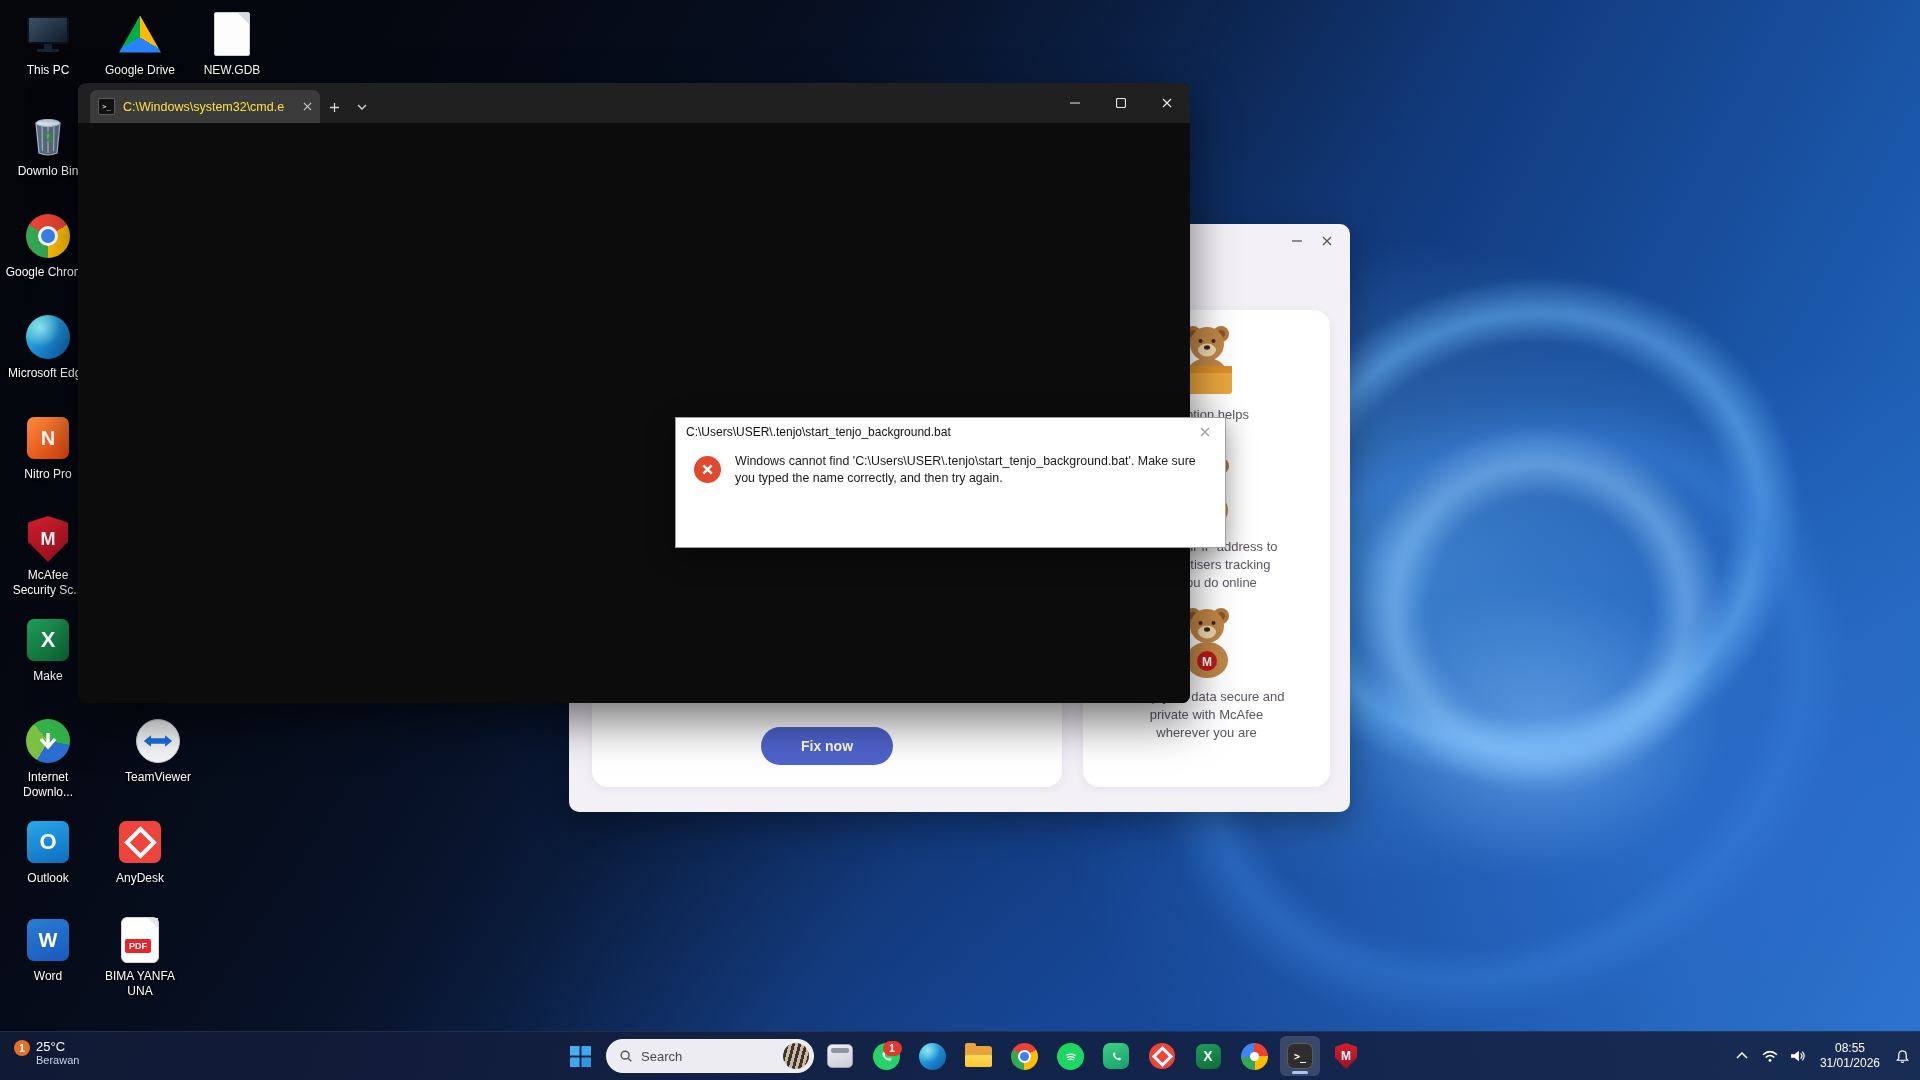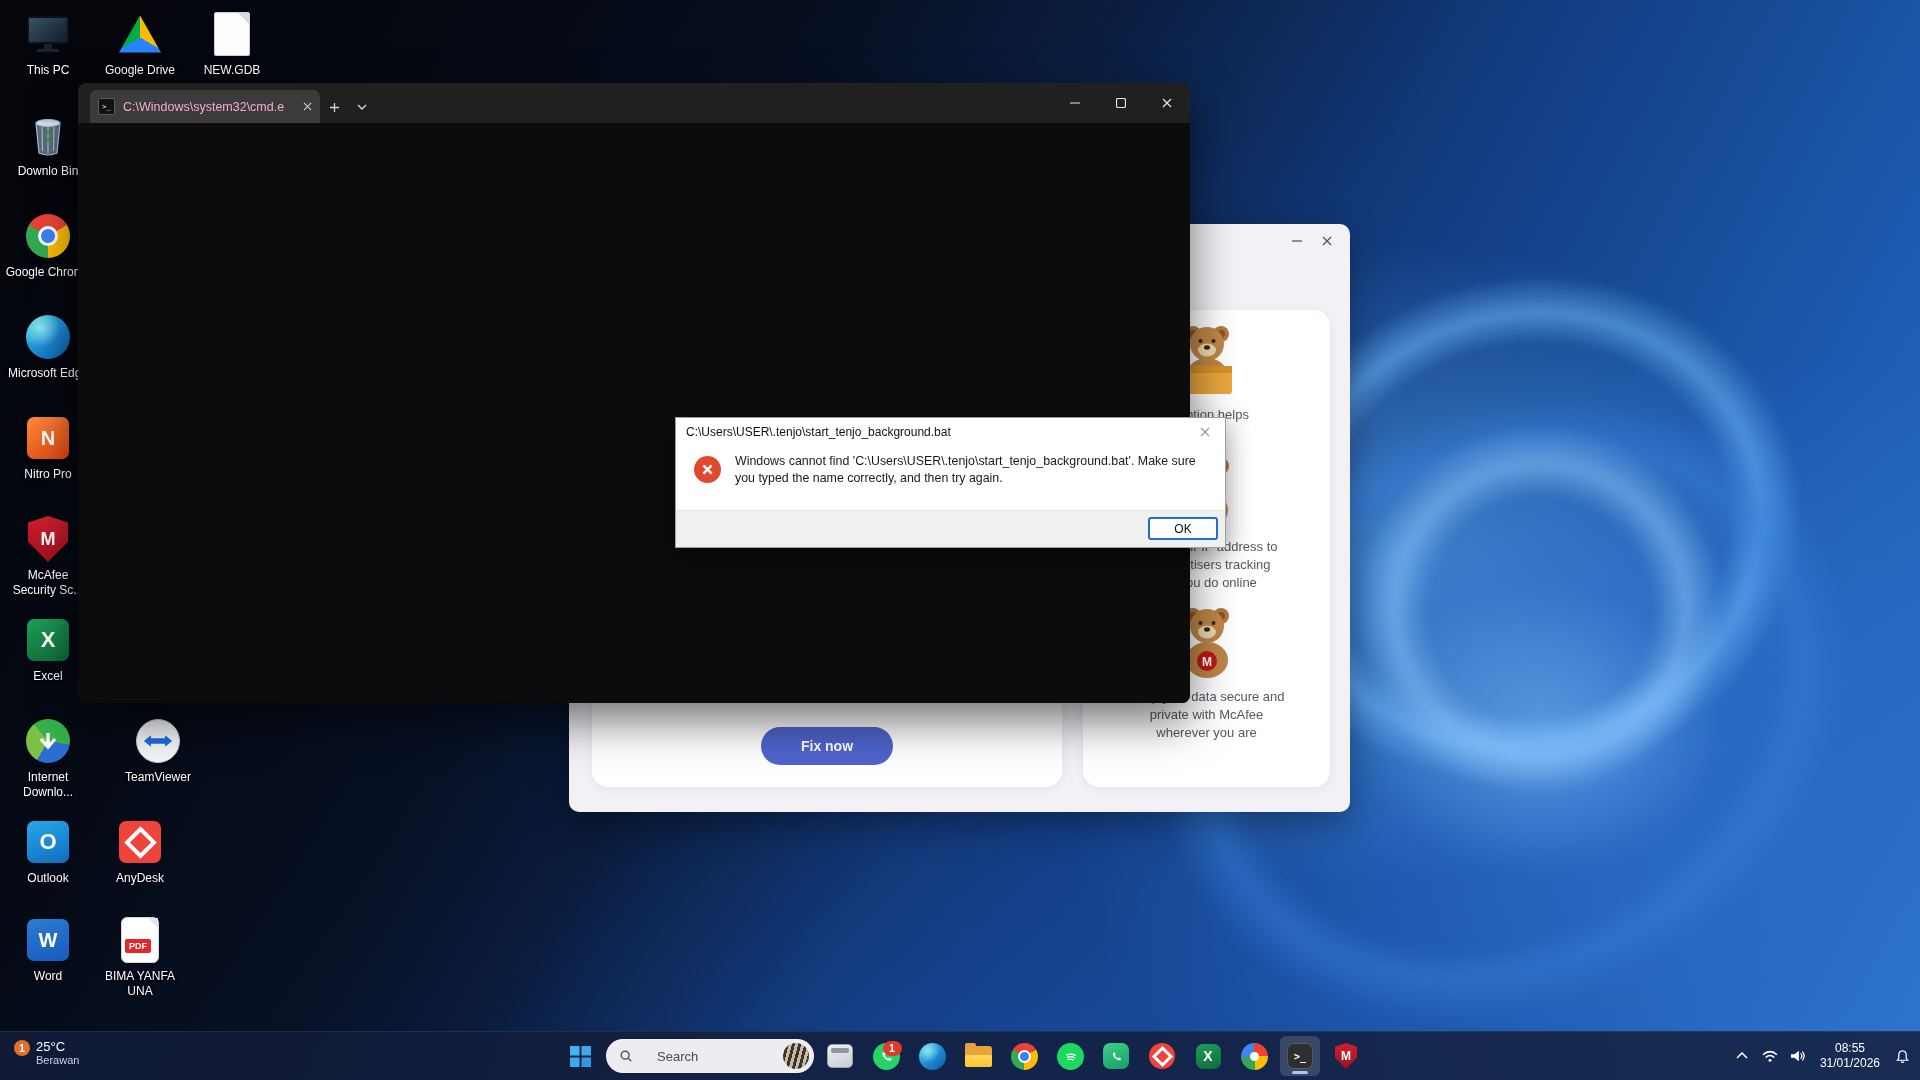--- a/index.html
+++ b/index.html
@@ -35,21 +35,21 @@
   .glyph{color:#fff;font-weight:bold}
 
   
   .terminal{position:absolute;left:78px;top:83px;width:1112px;height:620px;background:#0c0c0c;
     border-radius:8px;box-shadow:0 18px 45px rgba(0,0,0,.55);z-index:30;overflow:hidden}
   .term-bar{height:40px;background:#202020;display:flex;align-items:flex-end}
   .term-tab{margin-left:12px;width:230px;height:33px;background:#3b3b3b;border-radius:7px 7px 0 0;
     display:flex;align-items:center;gap:8px;padding:0 8px;box-sizing:border-box}
   .tab-ico{width:15px;height:15px;background:#111;border:1px solid #5a5a5a;border-radius:2px;
     color:#fff;font-family:"DejaVu Sans Mono",monospace;font-size:7px;display:flex;align-items:center;justify-content:center}
-  .tab-title{flex:1;color:#f9a8d4;font-size:12.5px;white-space:nowrap;overflow:hidden}
+  .tab-title{flex:1;color:#fde047;font-size:12.5px;white-space:nowrap;overflow:hidden}
   .term-sq-btn{width:28px;height:28px;display:flex;align-items:center;justify-content:center;color:#cfcfcf;margin-bottom:2px}
   .term-ctl{margin-left:auto;display:flex;height:40px}
   .term-ctl>div{width:46px;height:40px;display:flex;align-items:center;justify-content:center;color:#fff}
 
   
   .dialog{position:absolute;left:675px;top:417px;width:551px;height:131px;background:#fff;
     border:1px solid #9f9f9f;box-shadow:0 8px 26px rgba(0,0,0,.4);z-index:40;box-sizing:border-box}
   .dlg-title{height:27px;display:flex;align-items:center;padding:0 10px;font-size:12px;color:#111}
   .dlg-close{position:absolute;top:3px;right:5px;width:30px;height:21px;display:flex;align-items:center;justify-content:center;color:#9a9a9a}
   .dlg-body{display:flex;gap:14px;padding:4px 14px 0 18px}
@@ -86,21 +86,21 @@
   .wbadge{width:16px;height:16px;border-radius:50%;background:#e0702a;color:#fff;font-size:10px;font-weight:bold;
     display:flex;align-items:center;justify-content:center;margin-top:1px}
   .wtemp{color:#fff;font-size:13px;line-height:15px}
   .wcond{color:#c9d4e8;font-size:11px;line-height:13px}
   .tb-center{position:absolute;left:560px;top:0;height:48px;display:flex;align-items:center;gap:6px}
   .tbi{width:40px;height:40px;border-radius:6px;display:flex;align-items:center;justify-content:center;position:relative}
   .tbi.active{background:rgba(255,255,255,.16)}
   .tbi.active::after{content:"";position:absolute;bottom:2px;left:50%;transform:translateX(-50%);
     width:16px;height:3px;border-radius:2px;background:#a9c7f2}
   .searchpill{width:208px;height:34px;border-radius:17px;background:rgba(250,250,252,.94);
-    border:1px solid rgba(255,255,255,.45);display:flex;align-items:center;gap:24px;padding:0 4px 0 12px;box-sizing:border-box}
+    border:1px solid rgba(255,255,255,.45);display:flex;align-items:center;gap:8px;padding:0 4px 0 12px;box-sizing:border-box}
   .searchtxt{font-size:13px;color:#4a4a4a;flex:1}
   .zebra{width:26px;height:26px;border-radius:50%;overflow:hidden;
     background:repeating-linear-gradient(105deg,#cbb9a2 0 3px,#3a342c 3px 6px)}
   .tb-tray{position:absolute;right:4px;top:0;height:48px;display:flex;align-items:center}
   .trbtn{width:28px;height:40px;display:flex;align-items:center;justify-content:center;border-radius:4px}
   .clock{color:#fff;font-size:12px;line-height:15px;text-align:center;padding:0 8px}
 
   
   .roundsq{border-radius:7px;display:flex;align-items:center;justify-content:center}
   .shield{display:flex;align-items:center;justify-content:center;
@@ -195,21 +195,21 @@
   </div>
   <div class="dlabel">McAfee Security Sc...</div>
 </div>
 
 <div class="dicon" style="left:5px;top:616px">
   <div class="dart">
     <div class="roundsq" style="width:42px;height:42px;background:linear-gradient(160deg,#1f9e5a,#0e6b38)">
       <span class="glyph" style="font-size:22px">X</span>
     </div>
   </div>
-  <div class="dlabel">Excel</div>
+  <div class="dlabel">Make</div>
 </div>
 
 <div class="dicon" style="left:5px;top:717px">
   <div class="dart">
     <div style="width:44px;height:44px;border-radius:50%;background:conic-gradient(from -40deg,#35b44a 0deg 140deg,#2b6fd4 140deg 250deg,#7bc143 250deg 360deg);display:flex;align-items:center;justify-content:center">
       <svg width="26" height="26" viewBox="0 0 26 26">
           <path d="M13 5 L13 16 M6 11 L13 19 L20 11" stroke="#fff" stroke-width="3.4" fill="none"></path>
         </svg>
     </div>
   </div>
@@ -403,23 +403,20 @@
       </svg>
   </div>
   <div class="dlg-body">
     <div class="err-icon">
       <svg width="13" height="13" viewBox="0 0 14 14">
           <path d="M2.5 2.5 L11.5 11.5 M11.5 2.5 L2.5 11.5" stroke="#fff" stroke-width="2.6"></path>
         </svg>
     </div>
     <div class="dlg-msg">Windows cannot find 'C:\Users\USER\.tenjo\start_tenjo_background.bat'. Make sure you typed the name correctly, and then try again.</div>
   </div>
-  <div class="dlg-footer">
-    <button class="ok-btn">OK</button>
-  </div>
 </div>
 
 <div class="taskbar">
 
   <div class="widget">
     <div class="wbadge">1</div>
     <div>
       <div class="wtemp">25°C</div>
       <div class="wcond">Berawan</div>
     </div>

